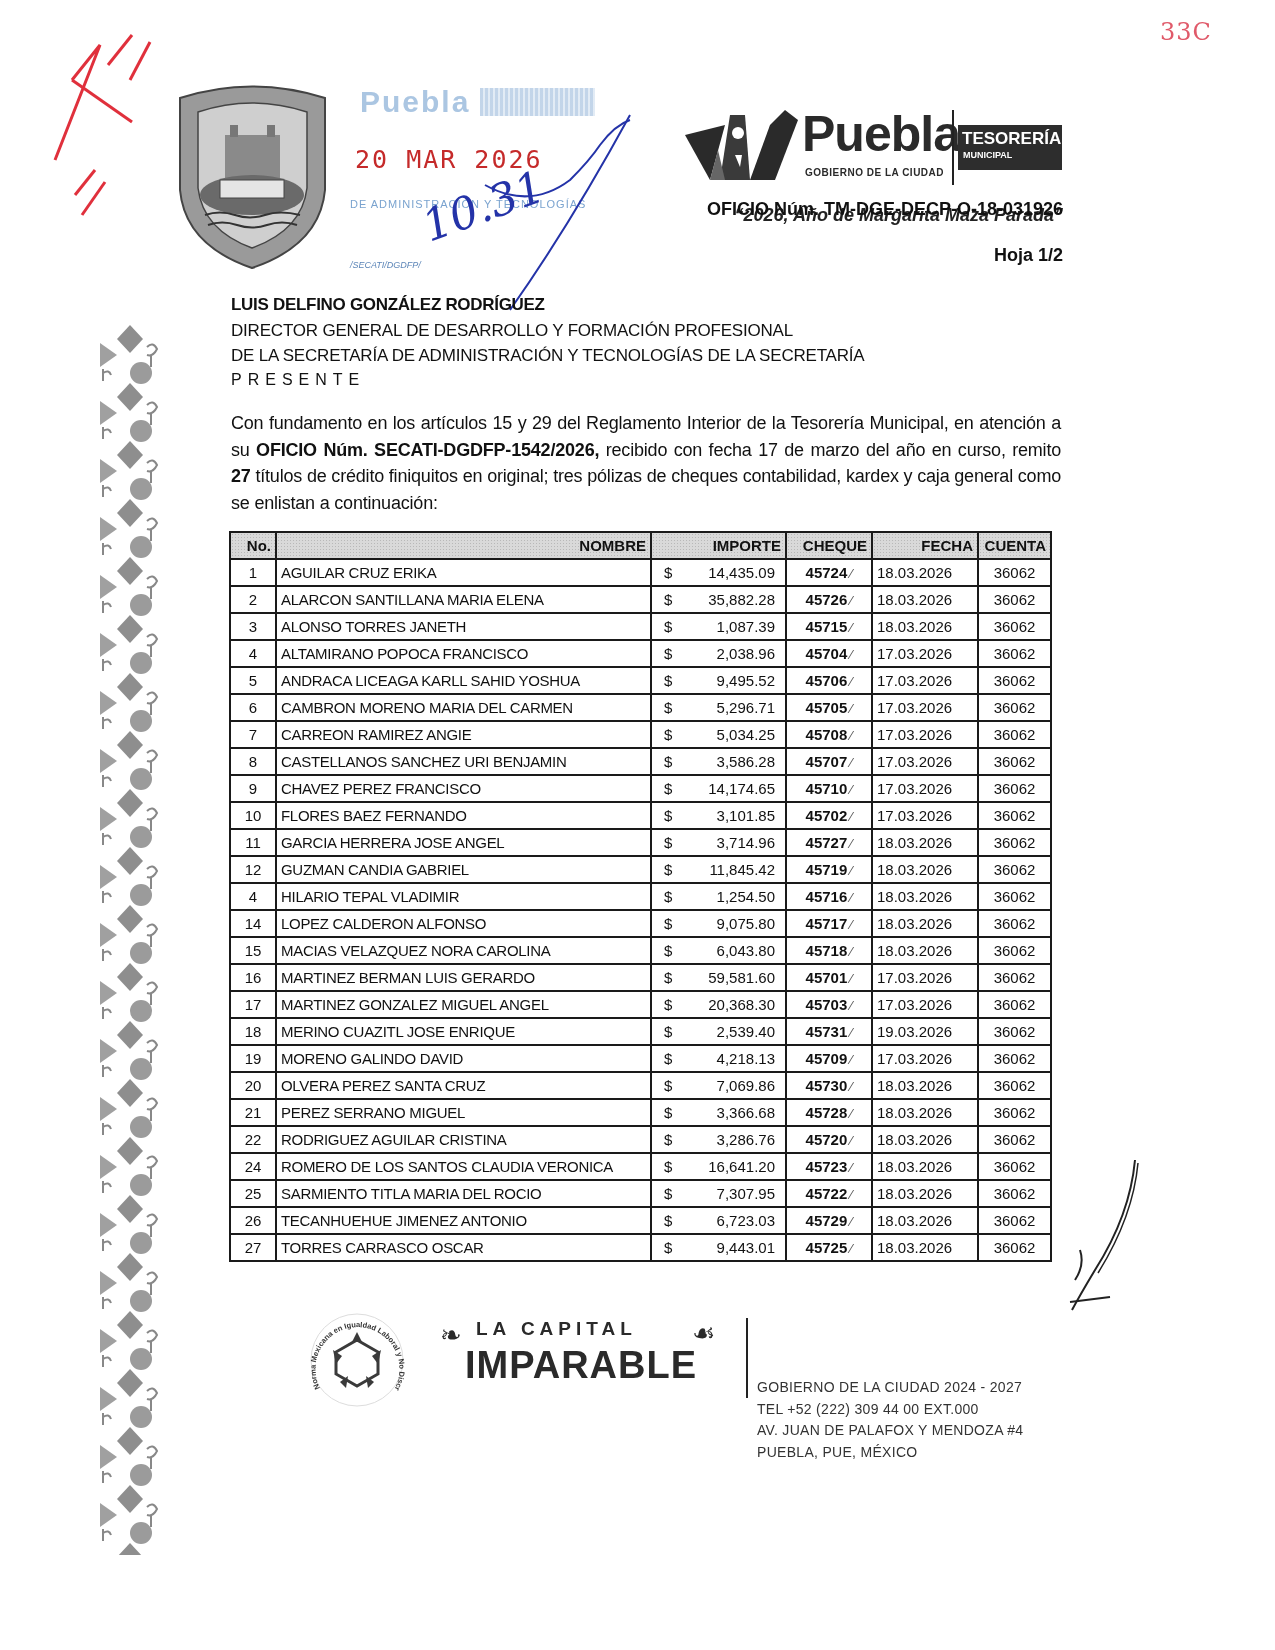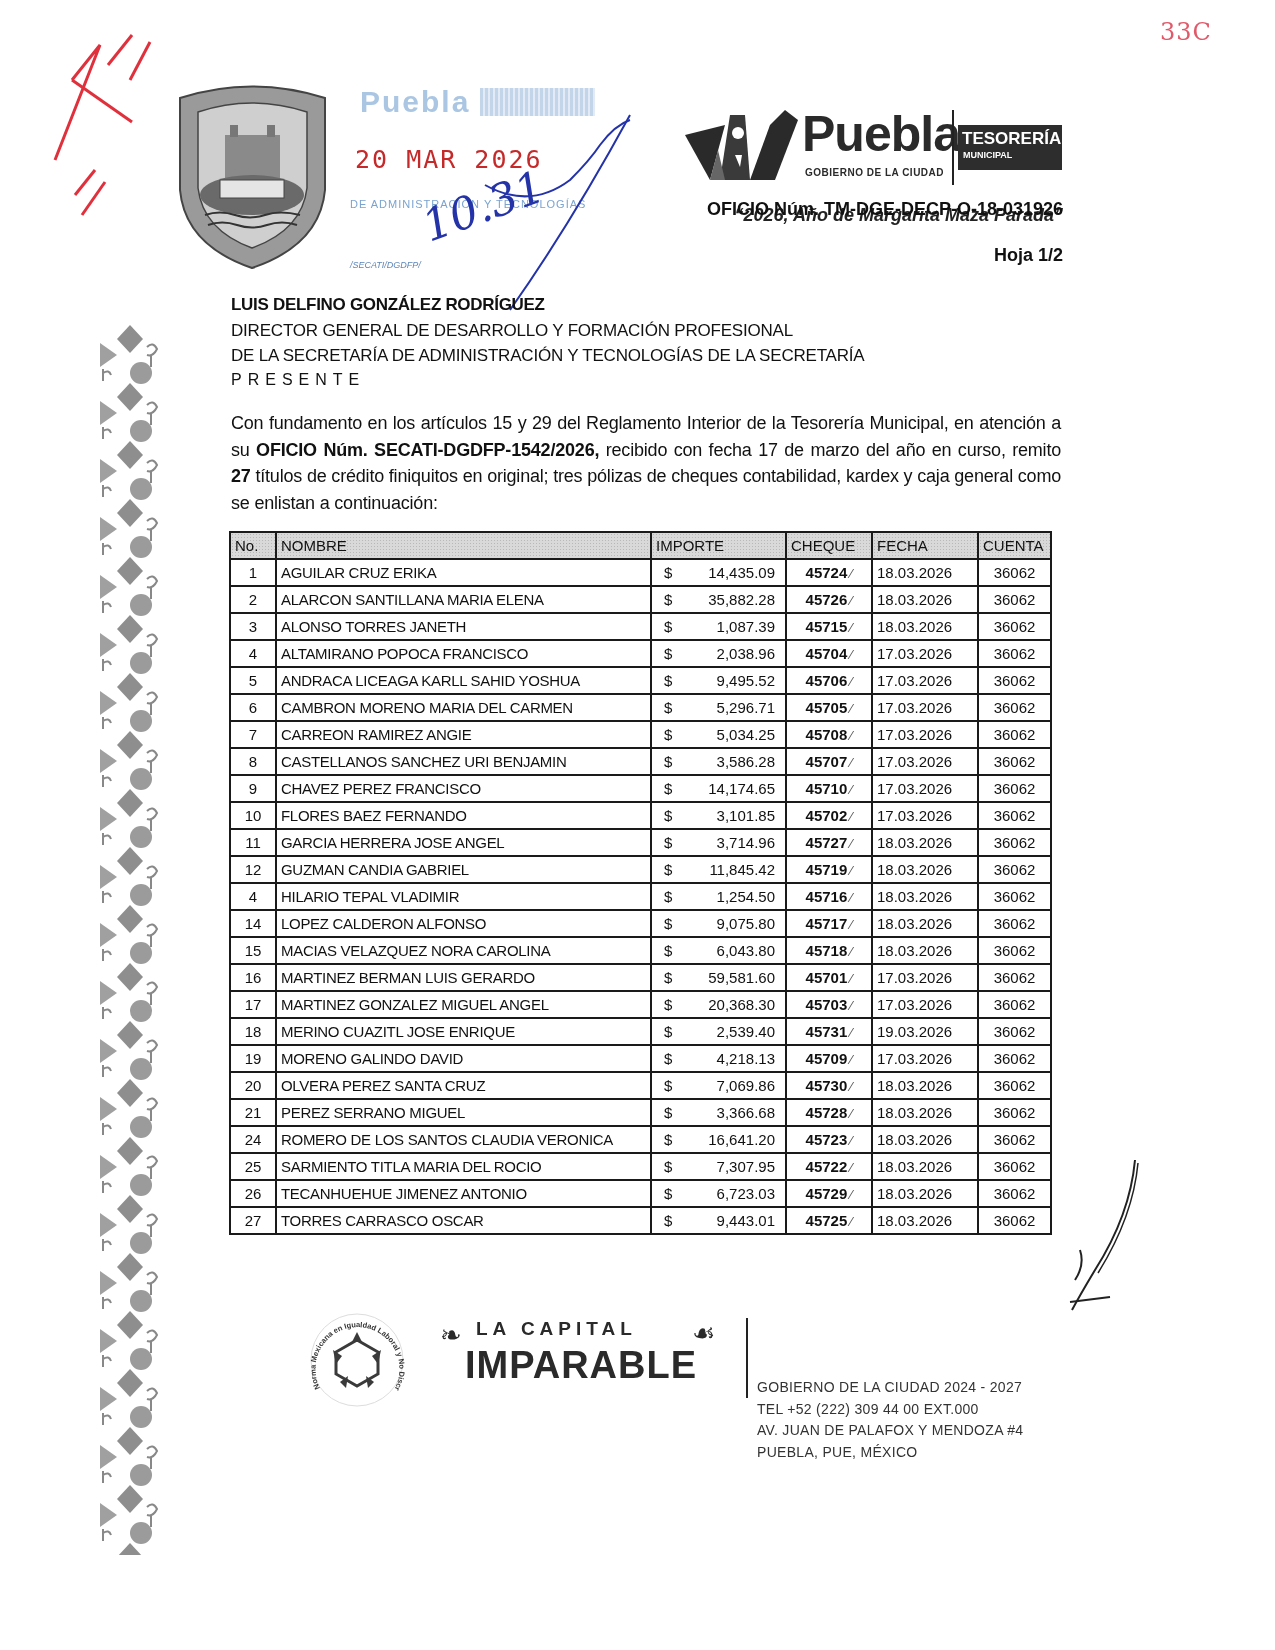--- a/index.html
+++ b/index.html
@@ -42,21 +42,21 @@
   .addressee .name { font-size: 17px; font-weight: bold; margin: 0 0 6px; letter-spacing: -.3px; }
   .addressee .line { font-size: 17px; margin: 0 0 5px; letter-spacing: -.2px; }
   .addressee .presente { font-size: 16px; letter-spacing: 6px; margin: 0; }
 
   .body-text { left: 231px; top: 410px; width: 830px; font-size: 18px; line-height: 26.5px; text-align: justify; letter-spacing: -.2px; }
   .body-text b { font-weight: bold; }
 
   
   .tbl { left: 229px; top: 531px; width: 823px; border-collapse: collapse; font-size: 15px; }
   .tbl th, .tbl td { border: 2px solid #1a1a1a; height: 25px; padding: 0 4px; }
-  .tbl th { font-weight: normal; font-size: 15px; text-align: left;
+  .tbl th { font-weight: bold; font-size: 15px; text-align: right;
             background: #d9d9d9;
             background-image: radial-gradient(#b8b8b8 0.8px, transparent 1px);
             background-size: 3px 3px; }
   .tbl td.no { text-align: center; width: 36px; }
   .tbl td.nombre { width: 365px; letter-spacing: -.3px; }
   .tbl td.importe { width: 125px; }
   .tbl td.importe .cur { float: left; padding-left: 8px; }
   .tbl td.importe .amt { float: right; padding-right: 6px; }
   .tbl td.cheque { width: 76px; text-align: center; font-weight: bold; }
   .tbl td.fecha { width: 96px; }
@@ -503,20 +503,31 @@
         <td class="nombre">PEREZ SERRANO MIGUEL</td>
         <td class="importe">
           <span class="cur">$</span>
           <span class="amt">3,366.68</span>
         </td>
         <td class="cheque"><span>45728</span><span class="tick">⁄</span></td>
         <td class="fecha">18.03.2026</td>
         <td class="cuenta">36062</td>
       </tr>
       <tr>
+        <td class="no">22</td>
+        <td class="nombre">RODRIGUEZ AGUILAR CRISTINA</td>
+        <td class="importe">
+          <span class="cur">$</span>
+          <span class="amt">3,286.76</span>
+        </td>
+        <td class="cheque"><span>45720</span><span class="tick">⁄</span></td>
+        <td class="fecha">18.03.2026</td>
+        <td class="cuenta">36062</td>
+      </tr>
+      <tr>
         <td class="no">24</td>
         <td class="nombre">ROMERO DE LOS SANTOS CLAUDIA VERONICA</td>
         <td class="importe">
           <span class="cur">$</span>
           <span class="amt">16,641.20</span>
         </td>
         <td class="cheque"><span>45723</span><span class="tick">⁄</span></td>
         <td class="fecha">18.03.2026</td>
         <td class="cuenta">36062</td>
       </tr>

